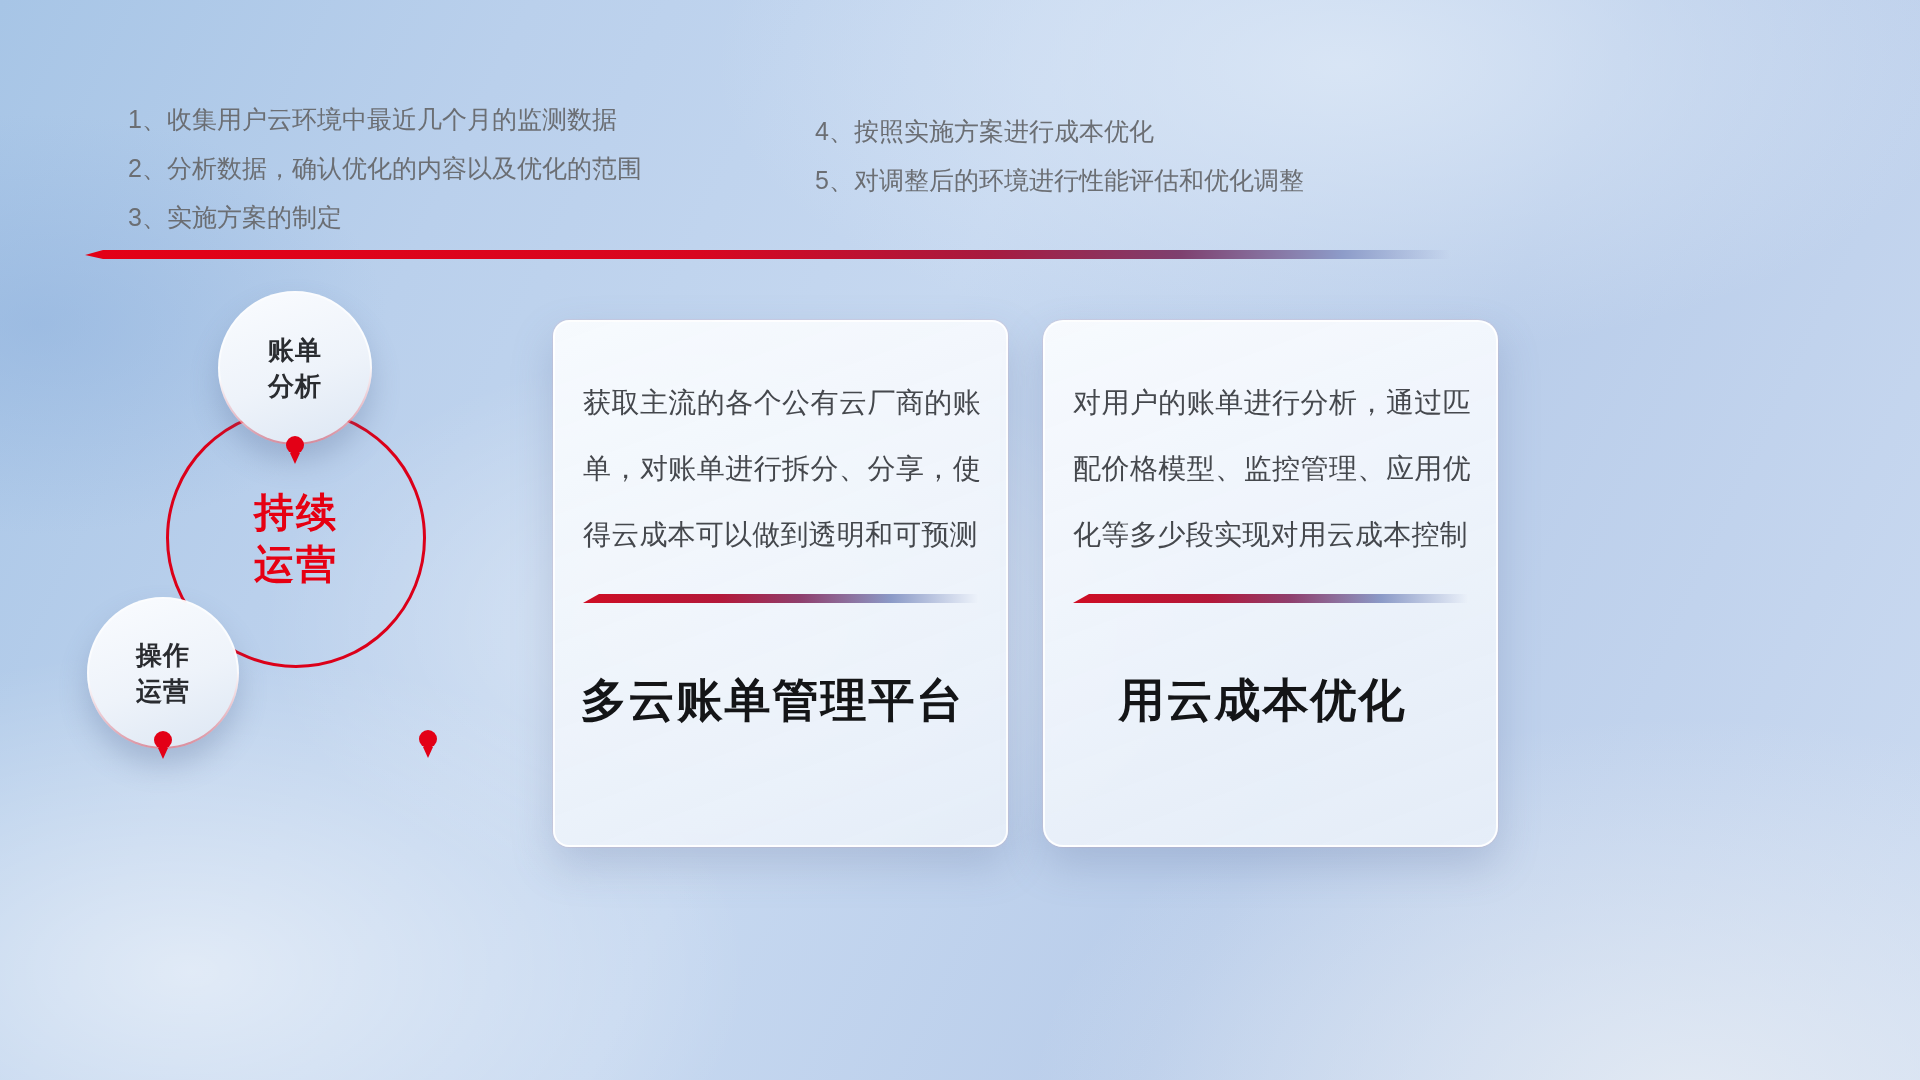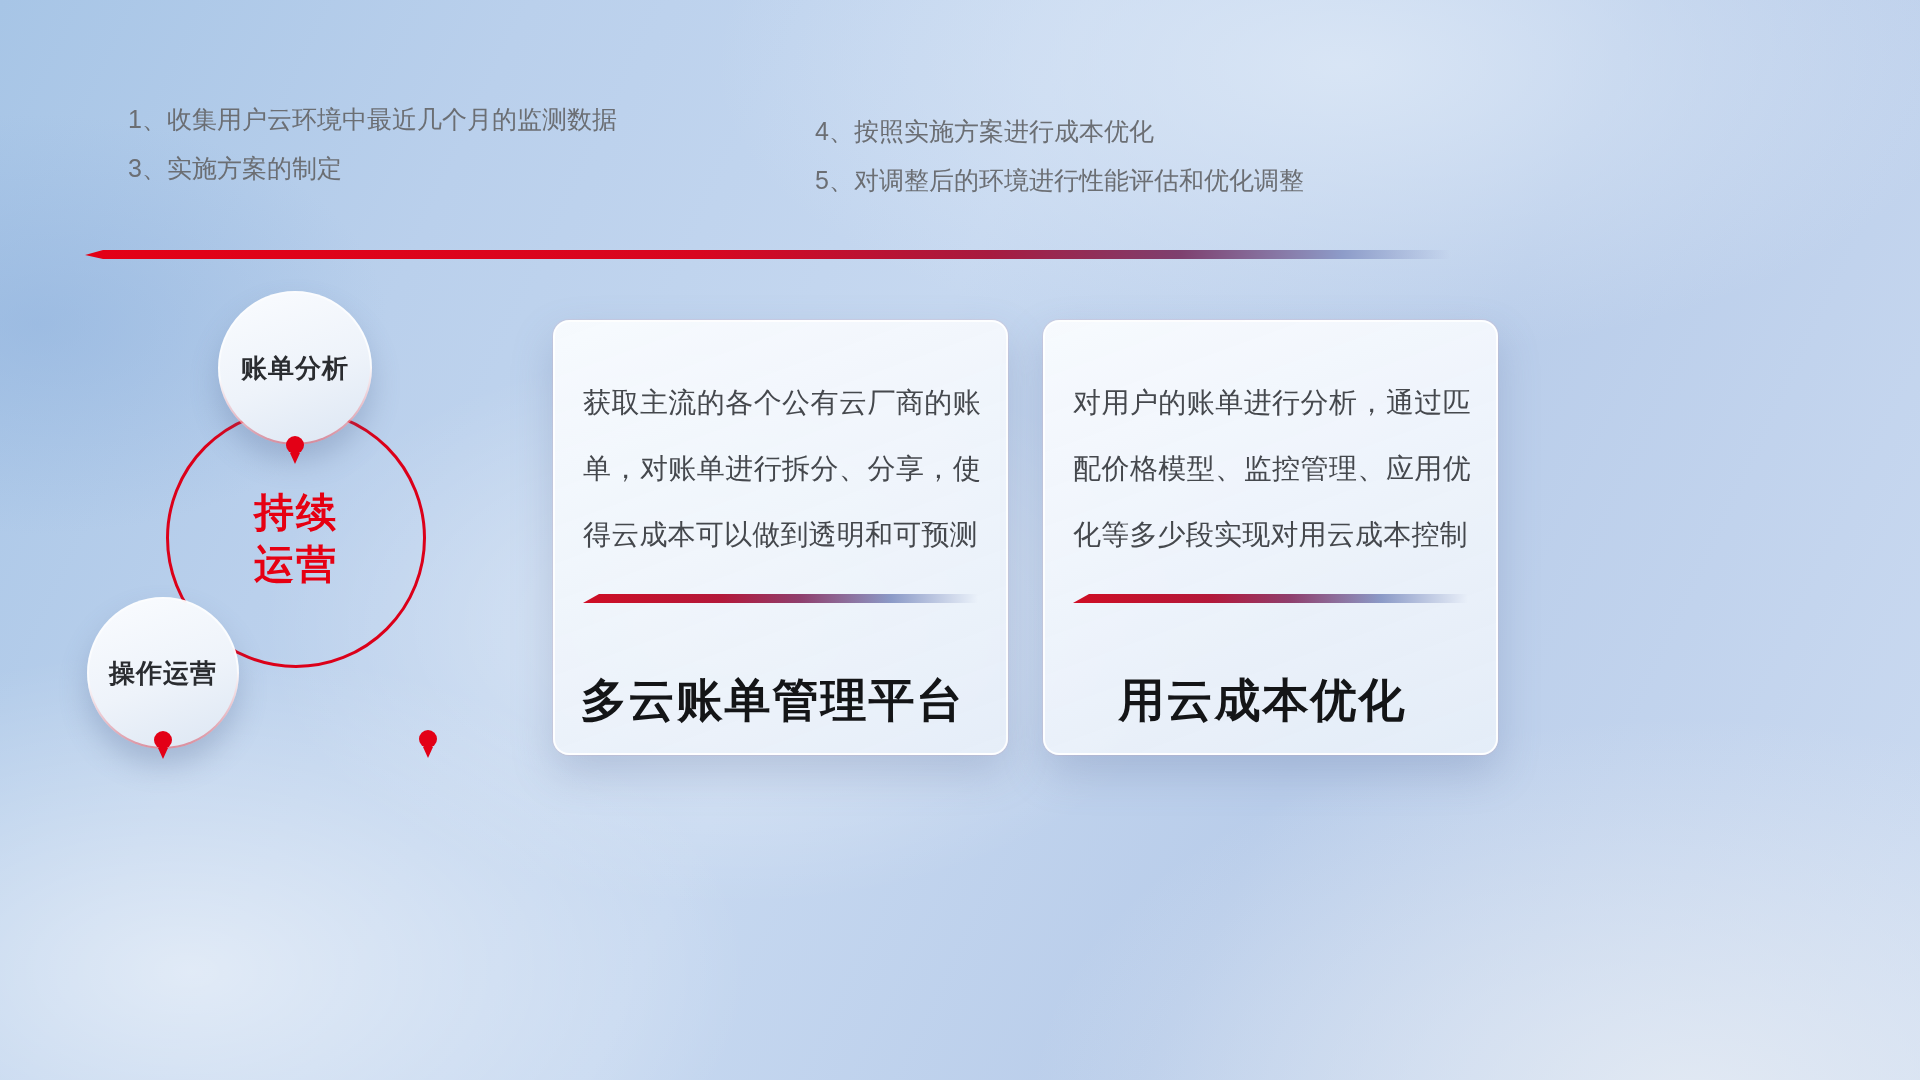--- a/index.html
+++ b/index.html
@@ -42,46 +42,46 @@
     text-align:center;
   }
   .node {
     position:absolute; border-radius:50%; padding:2px;
     background:linear-gradient(175deg, rgba(255,255,255,0.95) 52%, rgba(233,90,100,0.6) 97%);
     box-shadow:0 16px 28px rgba(90,110,150,0.3);
   }
   .node-inner {
     width:100%; height:100%; border-radius:50%;
     background:linear-gradient(160deg,#fafcff 0%, #eef3fa 55%, #dce6f3 100%);
-    display:flex; flex-direction:row; align-items:center; justify-content:center;
+    display:flex; flex-direction:column; align-items:center; justify-content:center;
     font-weight:bold; color:#2a2c30; font-size:26px; line-height:1.4; letter-spacing:1px;
     text-align:center;
   }
   .node-bill { left:218px; top:291px; width:154px; height:154px; }
   .node-ops  { left:87px;  top:597px; width:152px; height:152px; }
   .node-opt  { left:354px; top:588px; width:148px; height:148px; }
 
   .pin { position:absolute; width:18px; height:18px; background:#e30016; border-radius:50%; z-index:5; }
   .pin::after {
     content:""; position:absolute; left:50%; top:95%; transform:translateX(-50%);
     border:5px solid transparent; border-top:11px solid #e30016;
   }
   .pin-1 { left:286px; top:436px; }
   .pin-2 { left:154px; top:731px; }
   .pin-3 { left:419px; top:730px; }
 
   
   .card {
-    position:absolute; top:320px; width:455px; height:435px; border-radius:16px;
+    position:absolute; top:320px; width:455px; height:527px; border-radius:16px;
     background:linear-gradient(160deg, rgba(250,252,255,0.94), rgba(233,240,249,0.88));
     border:2px solid rgba(255,255,255,0.9);
     box-shadow:0 18px 40px rgba(100,120,160,0.28), 0 0 0 1px rgba(240,170,178,0.18);
   }
   .card-1 { left:553px; }
-  .card-2 { left:1043px; }
+  .card-2 { left:1043px;border-radius:20px; }
   .card-desc {
     position:absolute; left:28px; top:48px; width:398px;
     font-size:28px; line-height:2.36; color:#45484d; letter-spacing:0.2px;
     word-break:break-all; text-align:justify;
   }
   .card-divider {
     position:absolute; left:28px; right:28px; top:272px; height:9px;
     background:linear-gradient(90deg,#cf0d24 0%, #b3183a 35%, #8f3f6d 55%, #8b9ac7 78%, rgba(236,241,248,0.15) 100%);
     clip-path:polygon(16px 0, 100% 0, 100% 100%, 0 100%);
   }
@@ -90,20 +90,21 @@
     font-size:46px; font-weight:bold; color:#141517; letter-spacing:2px; white-space:nowrap;
   }
 </style>
 </head>
 <body>
 
 <div class="slide">
 
   <div class="steps steps-left">
     <div class="step">1、收集用户云环境中最近几个月的监测数据</div>
+    <div class="step">2、分析数据，确认优化的内容以及优化的范围</div>
     <div class="step">3、实施方案的制定</div>
   </div>
   <div class="steps steps-right">
     <div class="step">4、按照实施方案进行成本优化</div>
     <div class="step">5、对调整后的环境进行性能评估和优化调整</div>
   </div>
 
   <div class="top-divider"></div>
 
   <div class="ring"></div>

